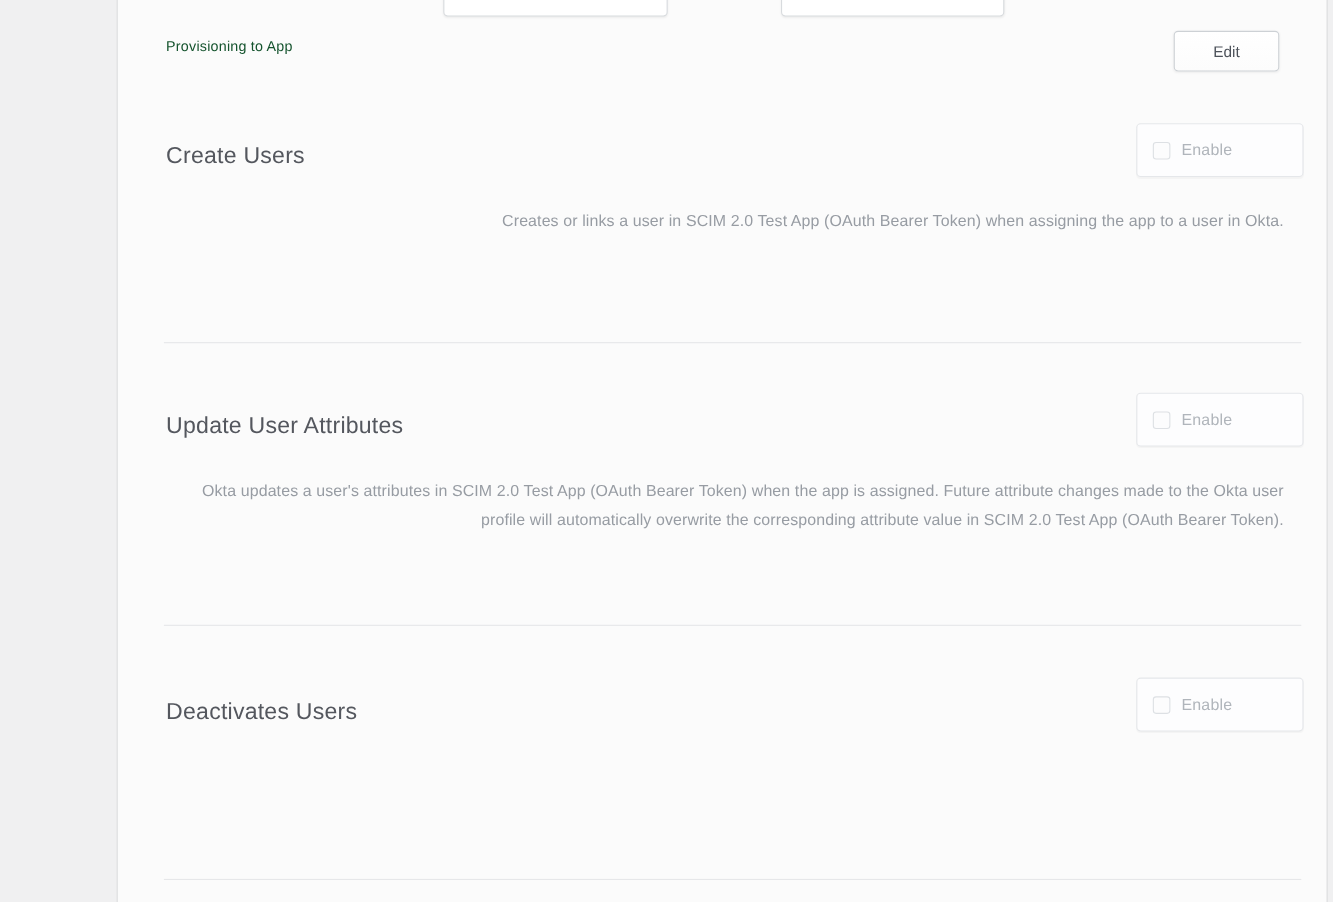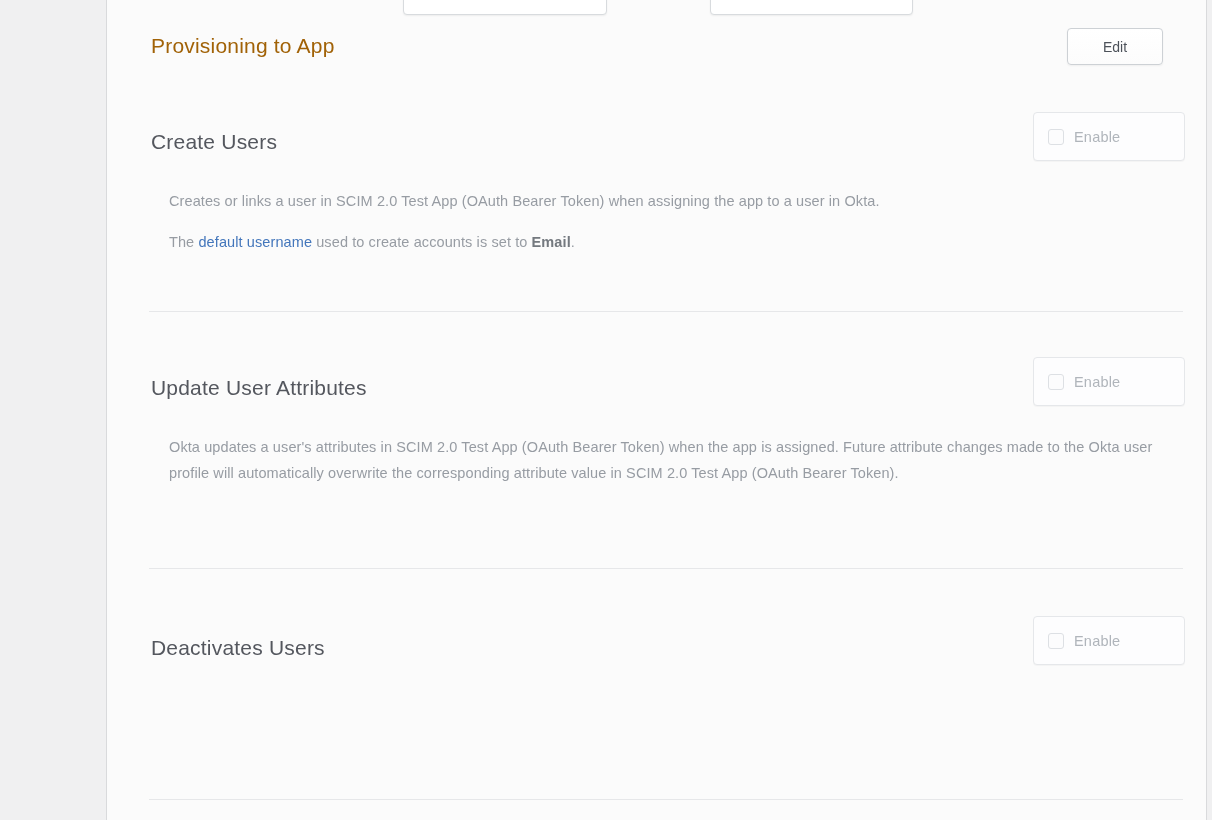--- a/index.html
+++ b/index.html
@@ -31,23 +31,23 @@
   .partial-box.right { left: 603px; width: 203px; }
 
   .page-header {
     position: absolute;
     left: 44px; right: 40px; top: 28px;
     height: 42px;
   }
   .page-title {
     position: absolute;
     left: 0; top: 6px;
-    font-size: 21px;
+    font-size: 13px;
     font-weight: 400;
-    color: #a16207;
+    color: #14532d;
     letter-spacing: .2px;
   }
   .edit-btn {
     position: absolute;
     left: 916px; top: 0;
     width: 96px; height: 37px;
     background: linear-gradient(#ffffff, #fcfcfc);
     border: 1px solid #cdd1d5;
     border-radius: 4px;
     box-shadow: 0 1px 2px rgba(0,0,0,0.05);
@@ -88,26 +88,27 @@
     flex: 0 0 auto;
   }
   .enable-label {
     margin-left: 10px;
     font-size: 14.5px;
     color: #b0b5bb;
     letter-spacing: .2px;
   }
   .body-text {
     position: absolute;
-    left: 62px;
+    left: 40px;
     width: 1020px;
     font-size: 14.5px;
     line-height: 26px;
     color: #979ca3;
     letter-spacing: .1px;
+    text-align: right;
   }
   .body-text a.link {
     color: #4376bb;
     text-decoration: none;
     cursor: pointer;
   }
   .body-text .bold {
     color: #74797f;
     font-weight: 700;
   }
@@ -131,21 +132,20 @@
     <div class="page-title">Provisioning to App</div>
     <button class="edit-btn">Edit</button>
   </div>
 
   <div class="section-title" style="top:131px">Create Users</div>
   <div class="enable-btn" style="top:112px">
     <span class="enable-checkbox"></span>
     <span class="enable-label">Enable</span>
   </div>
   <p class="body-text" style="top:188px">Creates or links a user in SCIM 2.0 Test App (OAuth Bearer Token) when assigning the app to a user in Okta.</p>
-  <p class="body-text" style="top:229px"><span>The </span><a class="link">default username</a><span> used to create accounts is set to </span><span class="bold">Email</span><span>.</span></p>
   <div class="divider" style="top:311px"></div>
 
   <div class="section-title" style="top:377px">Update User Attributes</div>
   <div class="enable-btn" style="top:357px">
     <span class="enable-checkbox"></span>
     <span class="enable-label">Enable</span>
   </div>
   <p class="body-text" style="top:434px">Okta updates a user's attributes in SCIM 2.0 Test App (OAuth Bearer Token) when the app is assigned. Future attribute changes made to the Okta user profile will automatically overwrite the corresponding attribute value in SCIM 2.0 Test App (OAuth Bearer Token).</p>
   <div class="divider" style="top:568px"></div>
 

